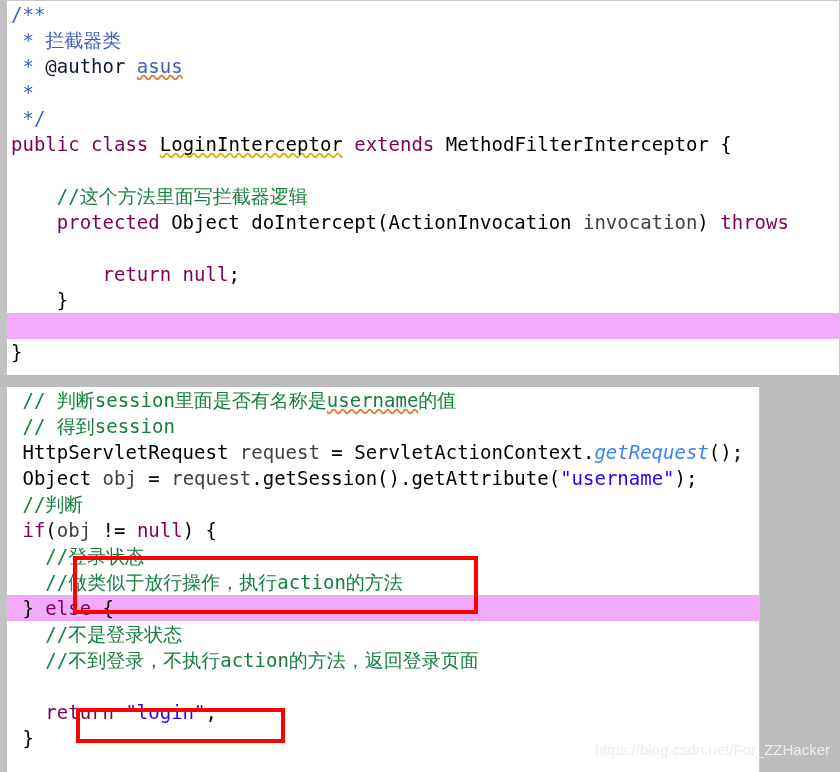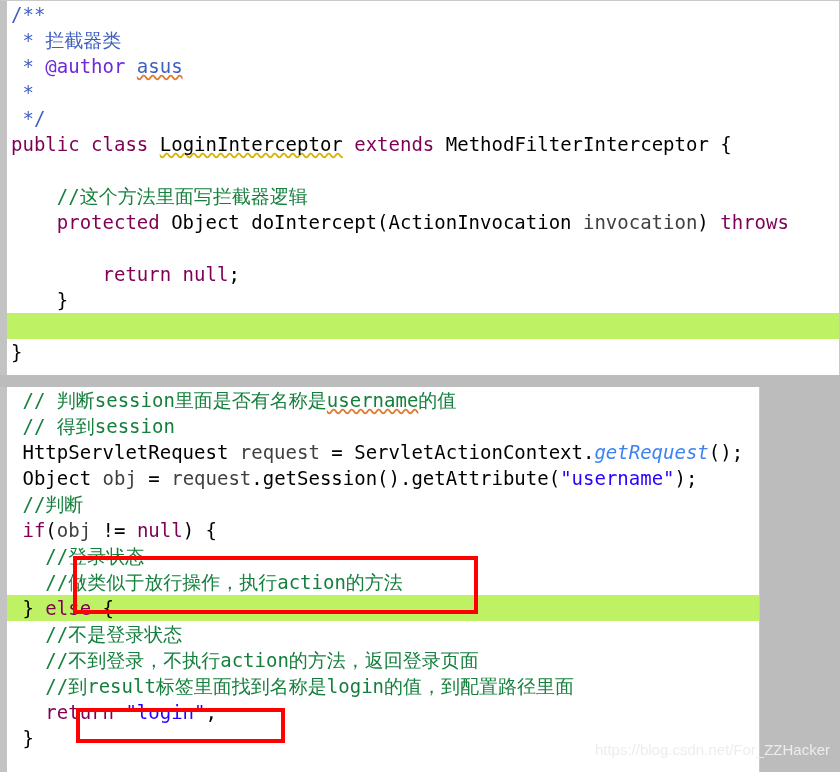--- a/index.html
+++ b/index.html
@@ -67,38 +67,38 @@
     position: relative;
     height: 26px;
     line-height: 26px;
     white-space: pre;
     font-size: 19px;
     letter-spacing: 0px;
     color: #000000;
     padding-left: 4px;
   }
   .line.hl {
-    background: #bef264;
+    background: #f0abfc;
   }
   .line.hl::after {
     content: "";
     position: absolute;
     left: -11px;
     right: 0;
     top: 0;
     bottom: 0;
     background: #eaeffa;
     z-index: -1;
   }
 
   
   .kw      { color: #7f0055; font-weight: normal; }
   .cmt     { color: #15803d; }
   .jdoc    { color: #3f5fbf; }
-  .jdockw  { color: #6d28d9; font-weight: normal; }
+  .jdockw  { color: #0f172a; font-weight: normal; }
   .str     { color: #2a00ff; }
   .plain   { color: #000000; }
   .fld     { color: #404040; }
   .stat    { color: #3b82f6; font-style: italic; }
 
   
   .sq-red {
     text-decoration: underline wavy #e07a2f;
     text-decoration-skip-ink: none;
     text-align: right;
@@ -171,21 +171,21 @@
         <div class="line"><span> </span><span class="cmt">// 得到session</span></div>
         <div class="line"><span> </span><span class="plain">HttpServletRequest </span><span class="fld">request</span><span class="plain"> = ServletActionContext.</span><span class="stat">getRequest</span><span class="plain">();</span></div>
         <div class="line"><span> </span><span class="plain">Object </span><span class="fld">obj</span><span class="plain"> = </span><span class="fld">request</span><span class="plain">.getSession().getAttribute(</span><span class="str">"username"</span><span class="plain">);</span></div>
         <div class="line"><span> </span><span class="cmt">//判断</span></div>
         <div class="line"><span> </span><span class="kw">if</span><span class="plain">(</span><span class="fld">obj</span><span class="plain"> != </span><span class="kw">null</span><span class="plain">) {</span></div>
         <div class="line"><span>   </span><span class="cmt">//登录状态</span></div>
         <div class="line"><span>   </span><span class="cmt">//做类似于放行操作，执行action的方法</span></div>
         <div class="line hl"><span> </span><span class="plain">} </span><span class="kw">else</span><span class="plain"> {</span></div>
         <div class="line"><span>   </span><span class="cmt">//不是登录状态</span></div>
         <div class="line"><span>   </span><span class="cmt">//不到登录，不执行action的方法，返回登录页面</span></div>
-        <div class="line"><span>   </span><span class="cmt">//到result标签里面找到名称是login的值，到配置路径里面</span></div>
+        <div class="line"><span>   </span></div>
         <div class="line"><span>   </span><span class="kw">return</span><span class="plain"> </span><span class="str">"login"</span><span class="plain">;</span></div>
         <div class="line"><span> </span><span class="plain">}</span></div>
       </div>
   </div>
 
   <div class="redbox" id="redbox-0" style="left: 73px; top: 556px; width: 405px; height: 58px; border-color: rgb(255, 0, 0);"></div>
   <div class="redbox" id="redbox-1" style="left: 76px; top: 708px; width: 209px; height: 35px; border-color: rgb(255, 0, 0);"></div>
 
   <div class="watermark">https://blog.csdn.net/For_ZZHacker</div>
 

